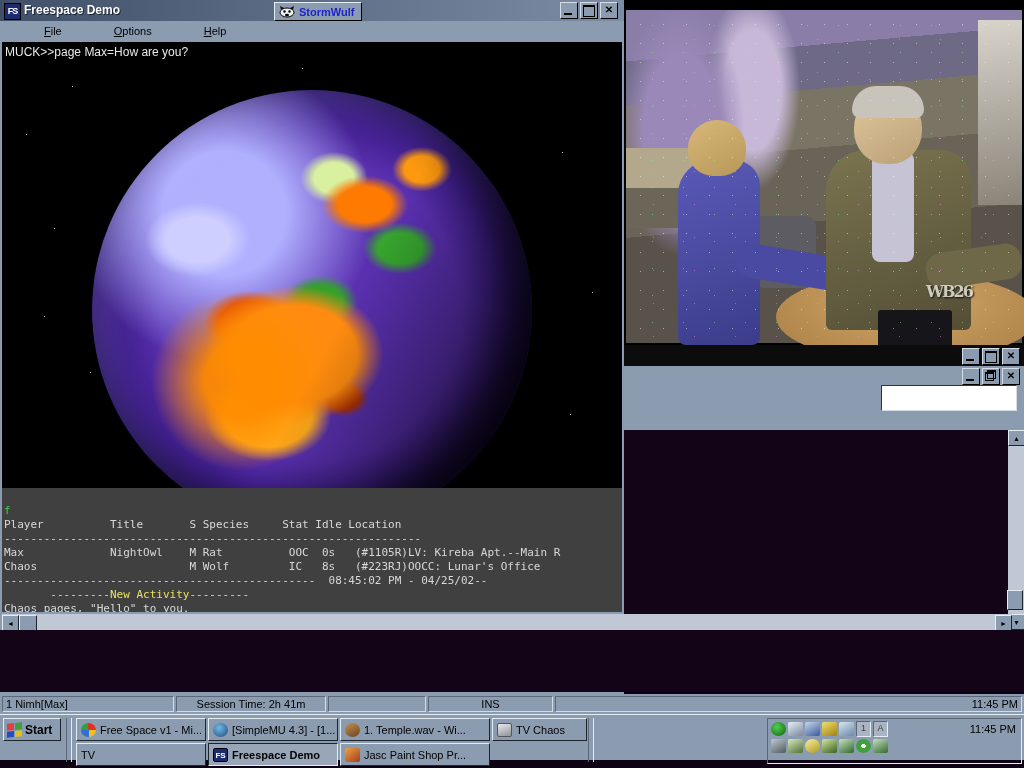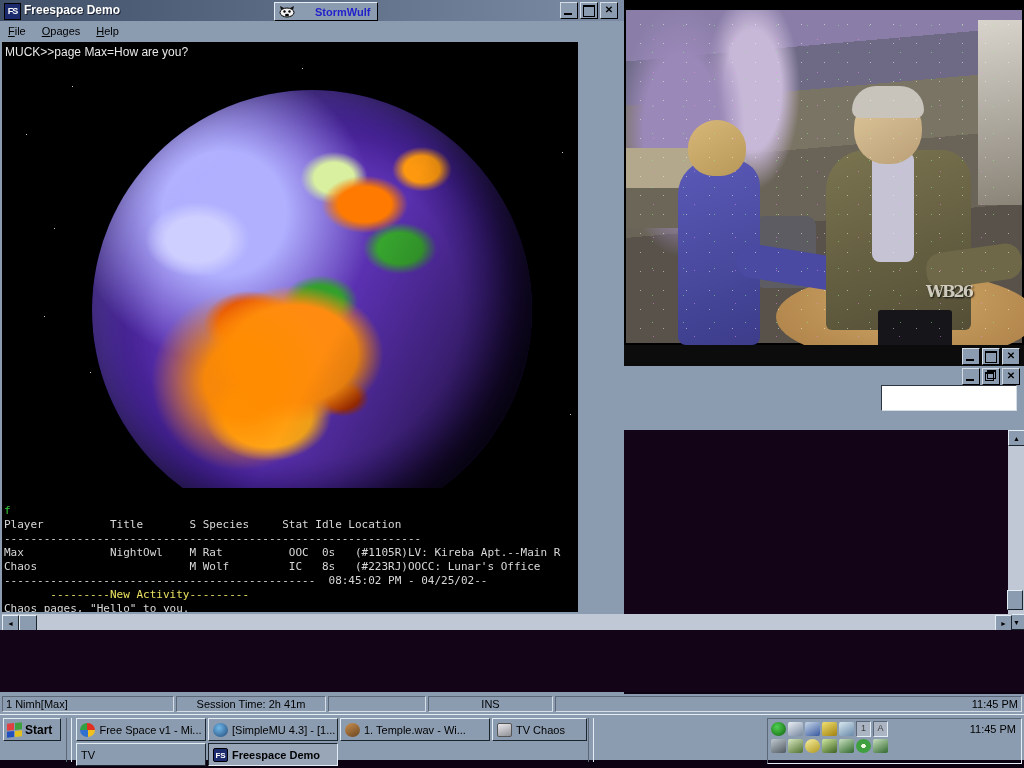--- a/index.html
+++ b/index.html
@@ -36,32 +36,32 @@
   .tbtn i{position:absolute;display:block;background:#000;font-style:normal;}
   .tb-min i{left:3px;bottom:3px;width:8px;height:2px;}
   .tb-max i{left:2px;top:2px;width:10px;height:9px;background:transparent;border:1px solid #000;border-top-width:2px;}
   .tb-close{font-size:10px;line-height:13px;text-align:center;font-weight:bold;color:#000;font-family:"Liberation Sans",sans-serif;}
   .tb-rest i{left:2px;top:3px;width:7px;height:6px;background:transparent;border:1px solid #000;border-top-width:2px;}
   .tb-rest i.b2{left:4px;top:1px;}
 
   #stormwulf-tab{
     position:absolute;left:274px;top:2px;height:17px;
     background:#8c9cb0;border:1px solid;border-color:#e4ecf4 #000 #000 #e4ecf4;
-    display:flex;align-items:center;padding:0 7px 0 4px;gap:20px;
+    display:flex;align-items:center;padding:0 7px 0 4px;gap:4px;
   }
   #sw-icon{width:16px;height:13px;position:relative;}
   #sw-label{color:#2222cc;font-size:11px;font-weight:bold;}
 
   #fs-menubar{position:absolute;left:0;top:22px;width:624px;height:18px;background:#8c9cb0;display:flex;align-items:center;}
-  .menu-item{padding:1px 8px;font-size:11px;color:#000;}
+  .menu-item{padding:1px 8px;font-size:11px;color:#000;margin-left:36px;}
   .menu-item u{text-decoration:underline;}
 
   #fs-console{
-    position:absolute;left:2px;top:42px;width:576px;height:570px;
-    background:#000000;overflow:hidden;
+    position:absolute;left:2px;top:42px;width:620px;height:570px;
+    background:#404040;overflow:hidden;
   }
   #console-line1{
     position:absolute;left:3px;top:3px;color:#e8e8e8;font-size:12px;
     font-family:"Liberation Sans",sans-serif;z-index:5;
   }
 
   
   #globe-wrap{position:absolute;left:0;top:0;width:620px;height:446px;background:#000;overflow:hidden;}
   .star{position:absolute;width:1px;height:1px;background:#cfcfcf;}
   #globe{
@@ -279,21 +279,21 @@
         </div>
       <div class="tbtn tb-max">
           <i></i>
         </div>
       <div class="tbtn tb-close">✕</div>
     </div>
   </div>
 
   <div id="fs-menubar">
     <div class="menu-item"><u>F</u><span>ile</span></div>
-    <div class="menu-item"><u>O</u><span>pages</span></div>
+    <div class="menu-item"><u>O</u><span>ptions</span></div>
     <div class="menu-item"><u>H</u><span>elp</span></div>
   </div>
 
   <div id="fs-console">
     <div id="globe-wrap">
       <div class="star" style="left:24px;top:92px;"></div>
       <div class="star" style="left:70px;top:44px;"></div>
       <div class="star" style="left:132px;top:142px;"></div>
       <div class="star" style="left:52px;top:186px;"></div>
       <div class="star" style="left:42px;top:274px;"></div>
@@ -344,21 +344,21 @@
         <div></div>
         <div></div>
         <div></div>
         <div></div>
       </span>
     <span>Start</span>
   </div>
 
   <div class="tb-sep" style="left:66px;"></div>
 
-  <div class="task-btn" style="left:76px;top:3px;width:130px;justify-content:center;">
+  <div class="task-btn" style="left:76px;top:3px;width:130px;">
     <span class="tb-icon" style="background:conic-gradient(#e03020 0 25%,#f0c020 0 50%,#3070d0 0 75%,#30a040 0 100%);border-radius:50%;"></span>
     <span>Free Space v1 - Mi...</span>
   </div>
   <div class="task-btn" style="left:208px;top:3px;width:130px;">
     <span class="tb-icon" style="background:radial-gradient(circle at 40% 35%,#70b8e8,#204878);border-radius:50%;"></span>
     <span>[SimpleMU 4.3] - [1...</span>
   </div>
   <div class="task-btn" style="left:340px;top:3px;width:150px;">
     <span class="tb-icon" style="background:linear-gradient(150deg,#c89050,#6a4420);border-radius:50%;"></span>
     <span>1. Temple.wav - Wi...</span>
@@ -367,20 +367,24 @@
     <span class="tb-icon" style="background:linear-gradient(160deg,#e8e8ec,#909098);border:1px solid #555;box-sizing:border-box;"></span>
     <span>TV Chaos</span>
   </div>
 
   <div class="task-btn" style="left:76px;top:28px;width:130px;">
     <span>TV</span>
   </div>
   <div class="task-btn active" style="left:208px;top:28px;width:130px;">
     <span class="tb-icon" style="background:#1c2a6e;color:#fff;font-size:8px;font-weight:bold;text-align:center;line-height:14px;border:1px solid #000;box-sizing:border-box;">FS</span>
     <span>Freespace Demo</span>
+  </div>
+  <div class="task-btn" style="left:340px;top:28px;width:150px;">
+    <span class="tb-icon" style="background:linear-gradient(140deg,#f0a040,#a04020);"></span>
+    <span>Jasc Paint Shop Pr...</span>
   </div>
 
   <div class="tb-sep" style="left:588px;"></div>
 
   <div id="tray">
     <div class="tray-row">
       <span class="tray-icon" style="background:radial-gradient(circle at 40% 35%,#50d050,#106010);border-radius:50%;"></span>
       <span class="tray-icon" style="background:linear-gradient(150deg,#e8eef4,#7888a0);"></span>
       <span class="tray-icon" style="background:linear-gradient(150deg,#c8d8e8,#3858a0);"></span>
       <span class="tray-icon" style="background:linear-gradient(150deg,#f0e070,#a08010);"></span>

